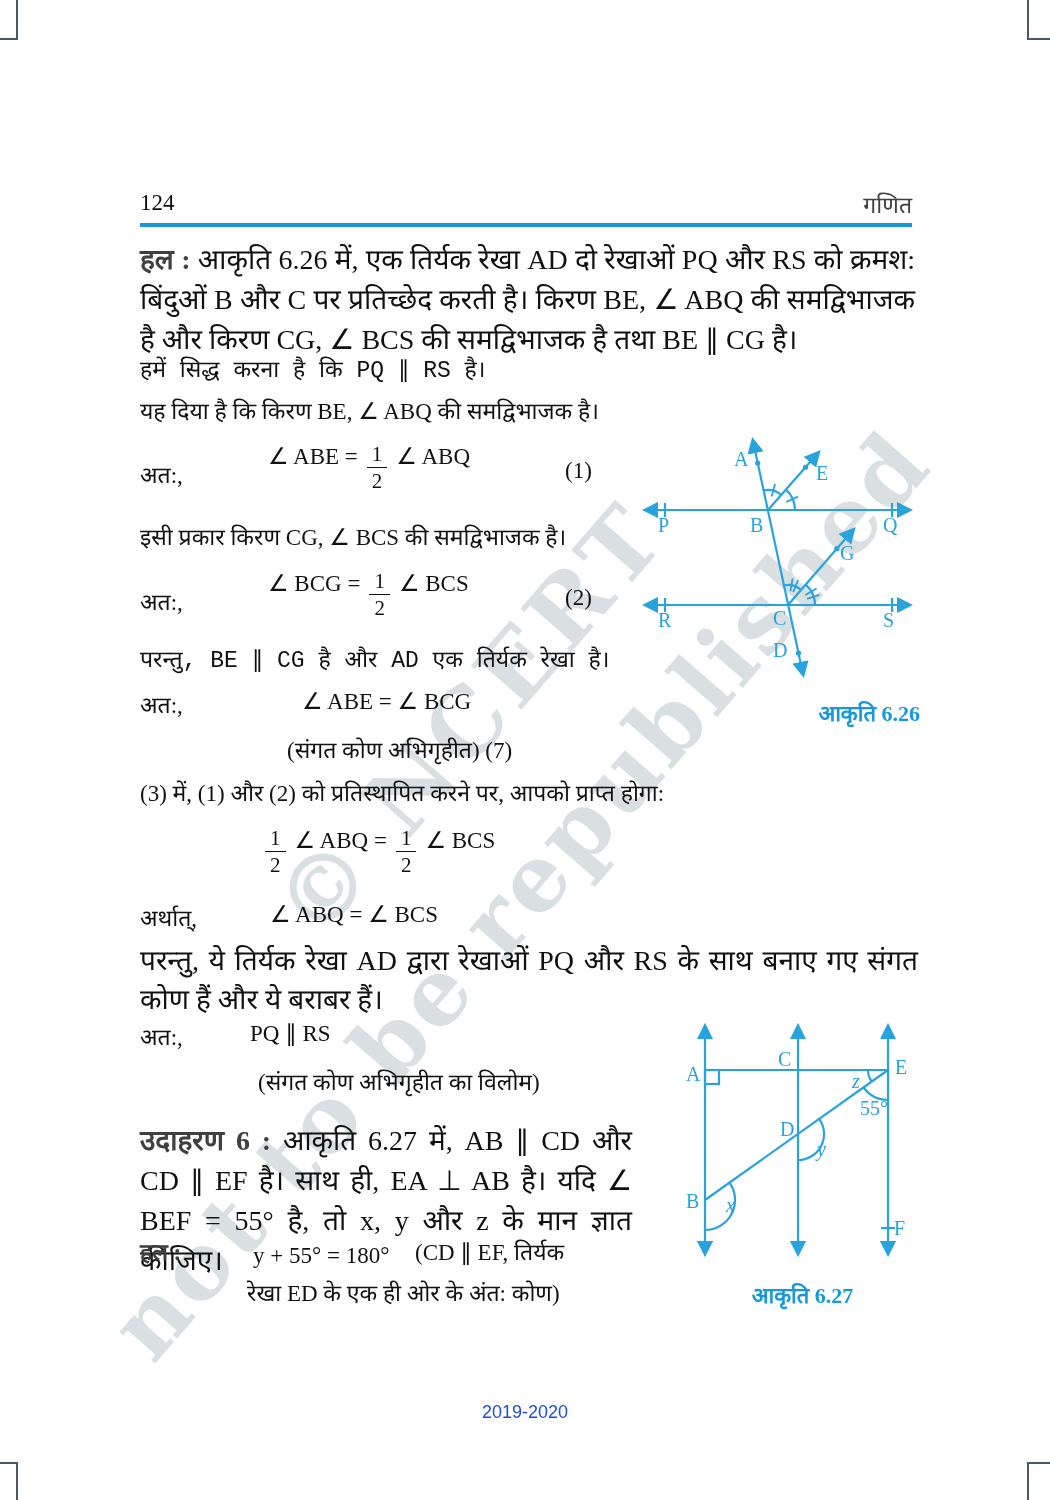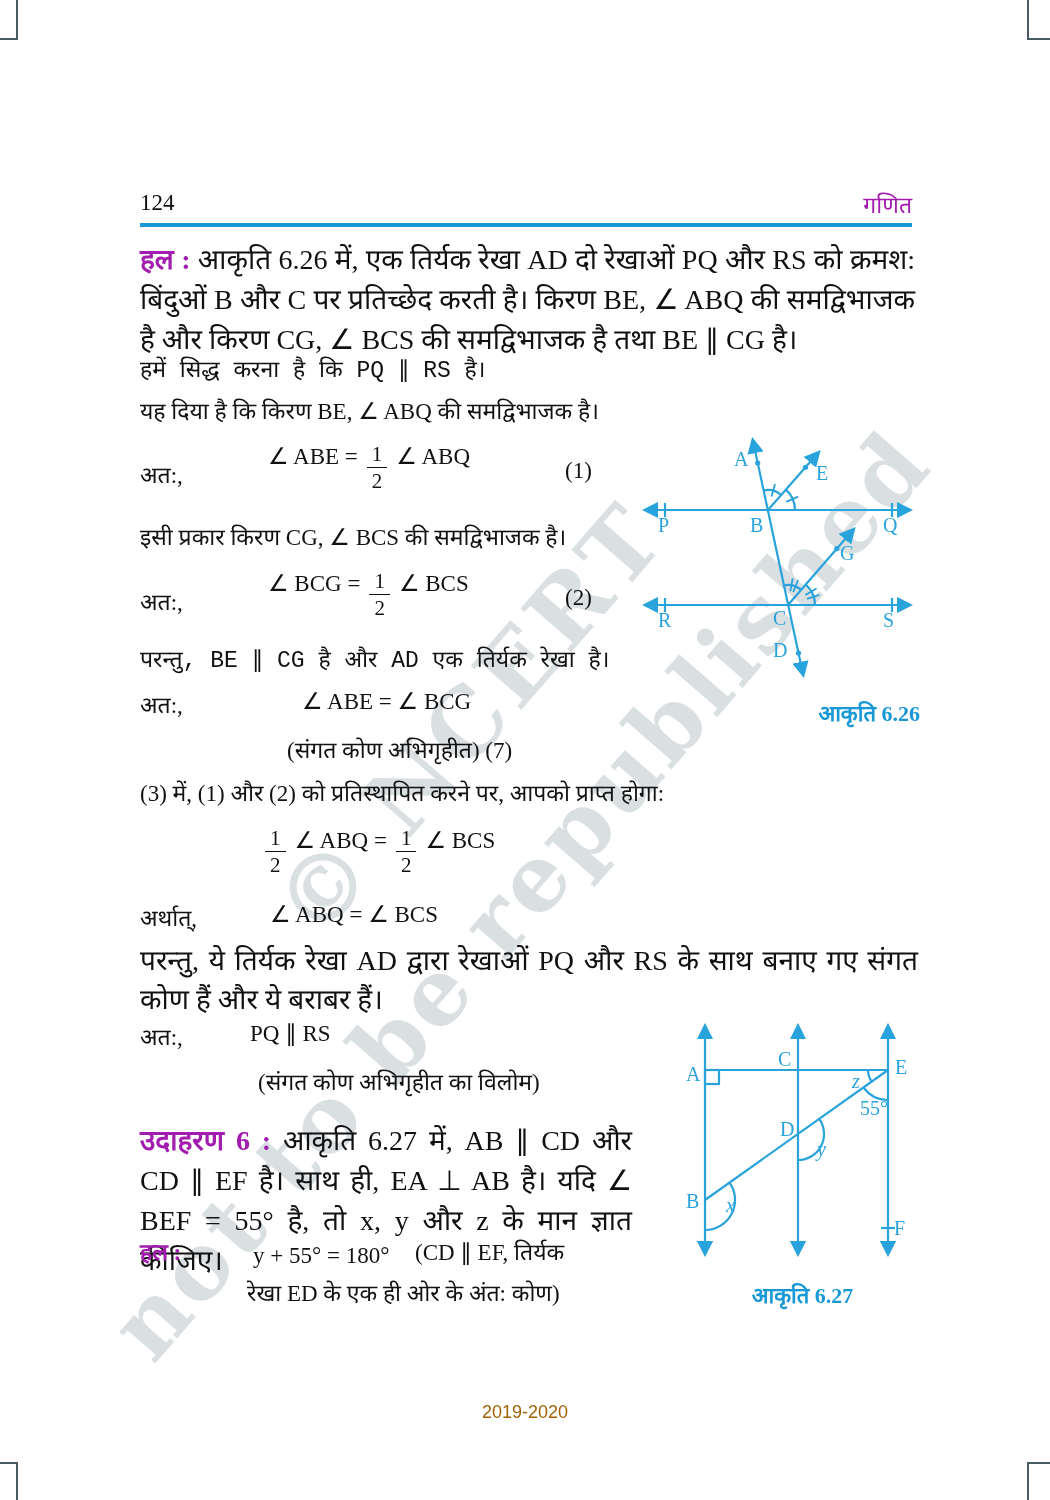--- a/index.html
+++ b/index.html
@@ -3,39 +3,39 @@
 <meta charset="utf-8">
 <style>
   html,body { margin:0; padding:0; background:#ffffff; }
   .page {
     position:relative; width:1050px; height:1500px; background:#ffffff;
     font-family:"Liberation Serif", serif; color:#111; overflow:hidden;
   }
   .abs { position:absolute; }
   .txt { font-size:23px; white-space:nowrap; }
   .para { font-size:28px; line-height:40px; text-align:justify; }
-  .blue { color:#a21caf; }
+  .blue { color:#404040; }
   .bold { font-weight:bold; }
   .rule { position:absolute; left:140px; top:223px; width:772px; height:4px; background:#1899d6; }
   .eqflex { display:flex; align-items:flex-start; gap:9px; font-size:23px; white-space:nowrap; }
   .frac { display:inline-block; text-align:center; font-size:21px; line-height:1.05; }
   .frac .num { display:block; border-bottom:1.6px solid #111; padding:0 5px 2px; }
   .frac .den { display:block; padding-top:2px; }
   .caption { position:absolute; font-size:22px; font-weight:bold; color:#1899d6; text-align:center; white-space:nowrap; }
   .wm {
     position:absolute; z-index:1; white-space:nowrap; pointer-events:none;
     font-family:"DejaVu Serif", serif; font-weight:600;
     color:rgba(168,178,186,0.42);
     transform:translate(-50%,-50%) rotate(-49deg);
   }
   .content { position:relative; z-index:2; }
   .crop { position:absolute; z-index:3; }
   svg text { font-family:"Liberation Serif", serif; }
   .footer { position:absolute; left:0; top:1402px; width:1050px; text-align:center;
-    font-family:"Liberation Sans", sans-serif; font-size:18px; color:#a16207; }
+    font-family:"Liberation Sans", sans-serif; font-size:18px; color:#1d4ed8; }
 </style>
 </head>
 <body>
 
 <div class="page">
 
   <div class="crop" style="left:0;top:0;width:16px;height:38px;border-right:2px solid #4a5a64;border-bottom:2px solid #4a5a64;"></div>
   <div class="crop" style="left:1027px;top:0;width:21px;height:38px;border-left:2px solid #4a5a64;border-bottom:2px solid #4a5a64;"></div>
   <div class="crop" style="left:0;top:1462px;width:16px;height:38px;border-right:2px solid #4a5a64;border-top:2px solid #4a5a64;"></div>
   <div class="crop" style="left:1027px;top:1462px;width:21px;height:38px;border-left:2px solid #4a5a64;border-top:2px solid #4a5a64;"></div>

